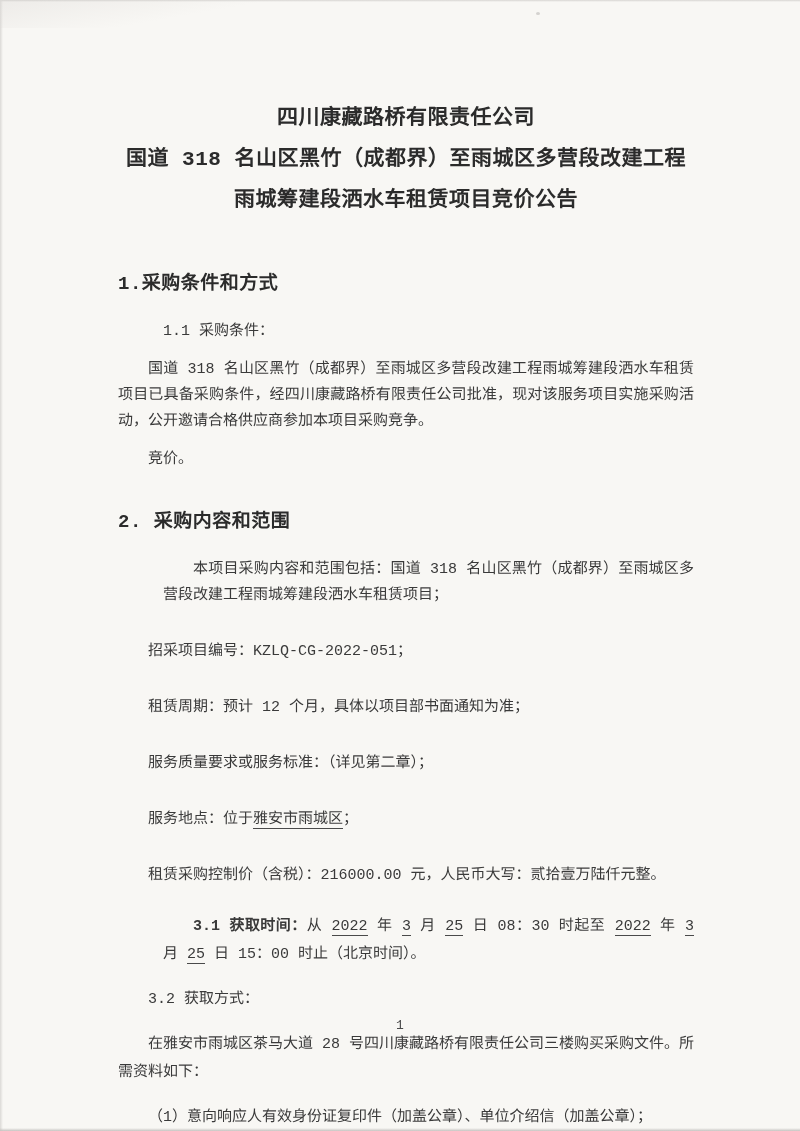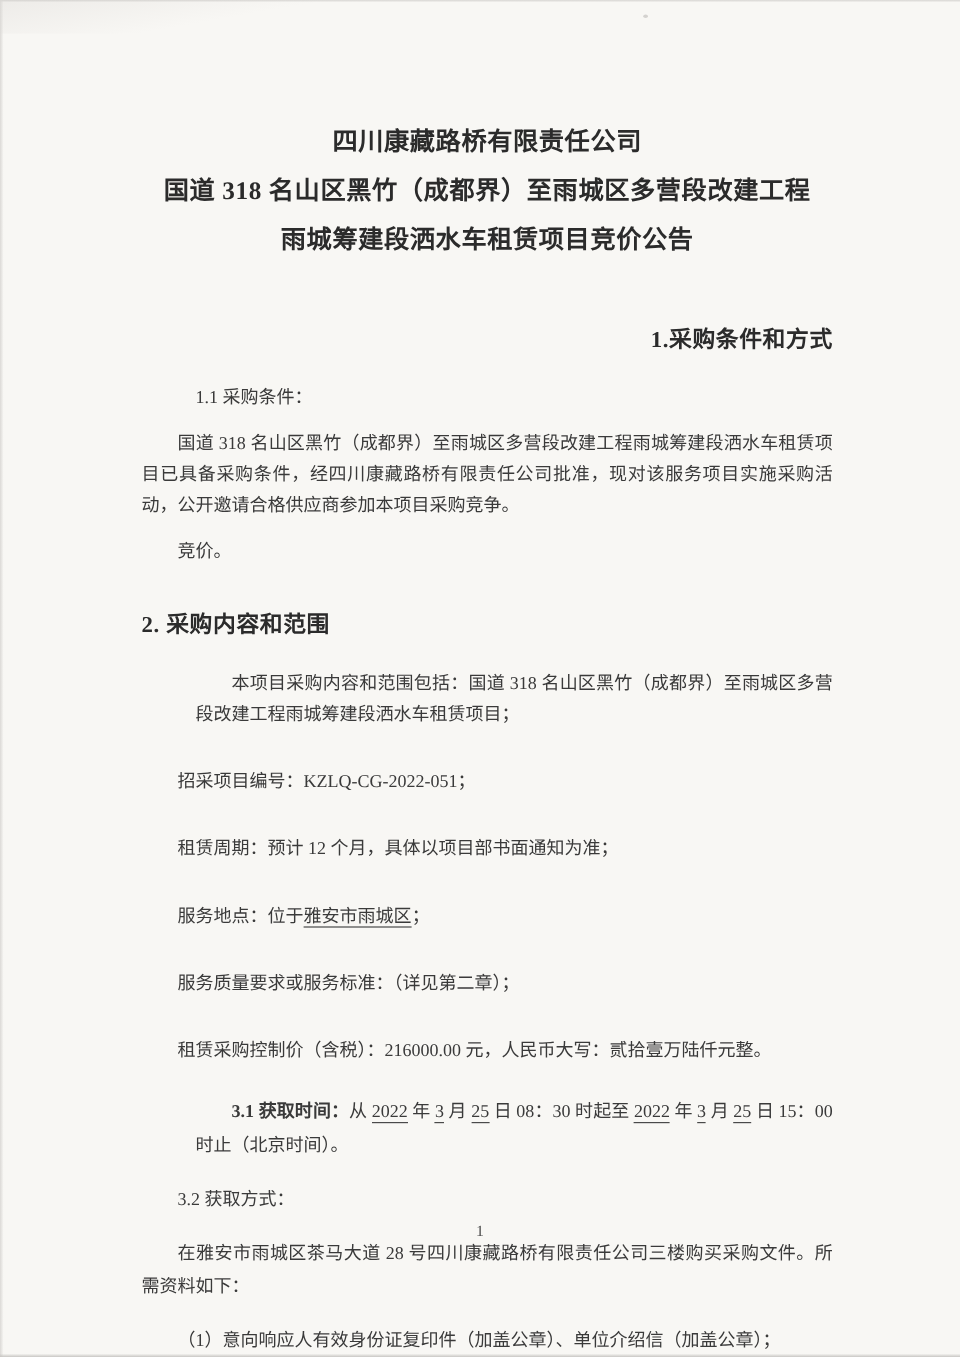--- a/index.html
+++ b/index.html
@@ -6,21 +6,21 @@
     margin: 0;
     padding: 0;
     background: #ffffff;
   }
   .scan-page {
     position: relative;
     width: 800px;
     height: 1131px;
     background: #f8f7f4;
     overflow: hidden;
-    font-family: Liberation Serif, serif;
+    font-family: Liberation Mono, monospace;
     color: #3a3a3a;
   }
   
   .edge-top {
     position: absolute; top: 0; left: 0; right: 0; height: 2px;
     background: linear-gradient(to bottom, #cfcdca, rgba(207,205,202,0));
     opacity: .8;
   }
   .edge-left {
     position: absolute; top: 0; left: 0; bottom: 0; width: 3px;
@@ -53,21 +53,21 @@
     line-height: 41px;
     color: #2b2b2b;
     letter-spacing: 0.5px;
   }
   .section-heading {
     font-weight: 700;
     font-size: 19px;
     color: #2b2b2b;
     letter-spacing: 0.5px;
   }
-  .h1-s1 { margin-top: 46px; text-align: right; }
+  .h1-s1 { margin-top: 46px; }
   .h1-s2 { margin-top: 32px; }
   .h1-s3 { margin-top: 32px; }
   .body-line {
     font-size: 15px;
     line-height: 26px;
   }
   .just { text-align: justify; text-justify: inter-ideograph; }
   .indent { text-indent: 2em; }
   .mt-sub { margin-top: 24px; margin-left: 45px; }
   .mt-para { margin-top: 12px; }
@@ -109,22 +109,22 @@
 
     <div class="section-heading h1-s1">1.采购条件和方式</div>
     <div class="body-line mt-sub">1.1 采购条件：</div>
     <div class="body-line mt-para just indent">国道 318 名山区黑竹（成都界）至雨城区多营段改建工程雨城筹建段洒水车租赁项目已具备采购条件，经四川康藏路桥有限责任公司批准，现对该服务项目实施采购活动，公开邀请合格供应商参加本项目采购竞争。</div>
     <div class="body-line mt-para indent">竞价。</div>
 
     <div class="section-heading h1-s2">2. 采购内容和范围</div>
     <div class="body-line mt-sub just indent">本项目采购内容和范围包括：国道 318 名山区黑竹（成都界）至雨城区多营段改建工程雨城筹建段洒水车租赁项目；</div>
     <div class="body-line mt-item indent">招采项目编号：KZLQ-CG-2022-051；</div>
     <div class="body-line mt-item indent">租赁周期：预计 12 个月，具体以项目部书面通知为准；</div>
+    <div class="body-line mt-item indent">服务质量要求或服务标准：（详见第二章）；</div>
     <div class="body-line mt-item indent"><span>服务地点：位于</span><span class="u">雅安市雨城区</span><span>；</span></div>
-    <div class="body-line mt-item indent">服务质量要求或服务标准：（详见第二章）；</div>
     <div class="body-line mt-item indent">租赁采购控制价（含税）：216000.00 元，人民币大写：贰拾壹万陆仟元整。</div>
 
     <div class="body-line sec3-line mt-sub just indent"><span class="bold-label">3.1 获取时间：</span><span><span>从 </span><span class="u">2022</span><span> 年 </span><span class="u">3</span><span> 月 </span><span class="u">25</span><span> 日 08：30 时起至 </span><span class="u">2022</span><span> 年 </span><span class="u">3</span><span> 月 </span><span class="u">25</span><span> 日 15：00 时止（北京时间）。</span></span></div>
     <div class="body-line sec3-line mt-loose indent">3.2 获取方式：</div>
     <div class="body-line sec3-line mt-loose just indent">在雅安市雨城区茶马大道 28 号四川康藏路桥有限责任公司三楼购买采购文件。所需资料如下：</div>
     <div class="body-line sec3-line mt-loose indent">（1）意向响应人有效身份证复印件（加盖公章）、单位介绍信（加盖公章）；</div>
 
   </div>
 
   <div class="page-number">1</div>

